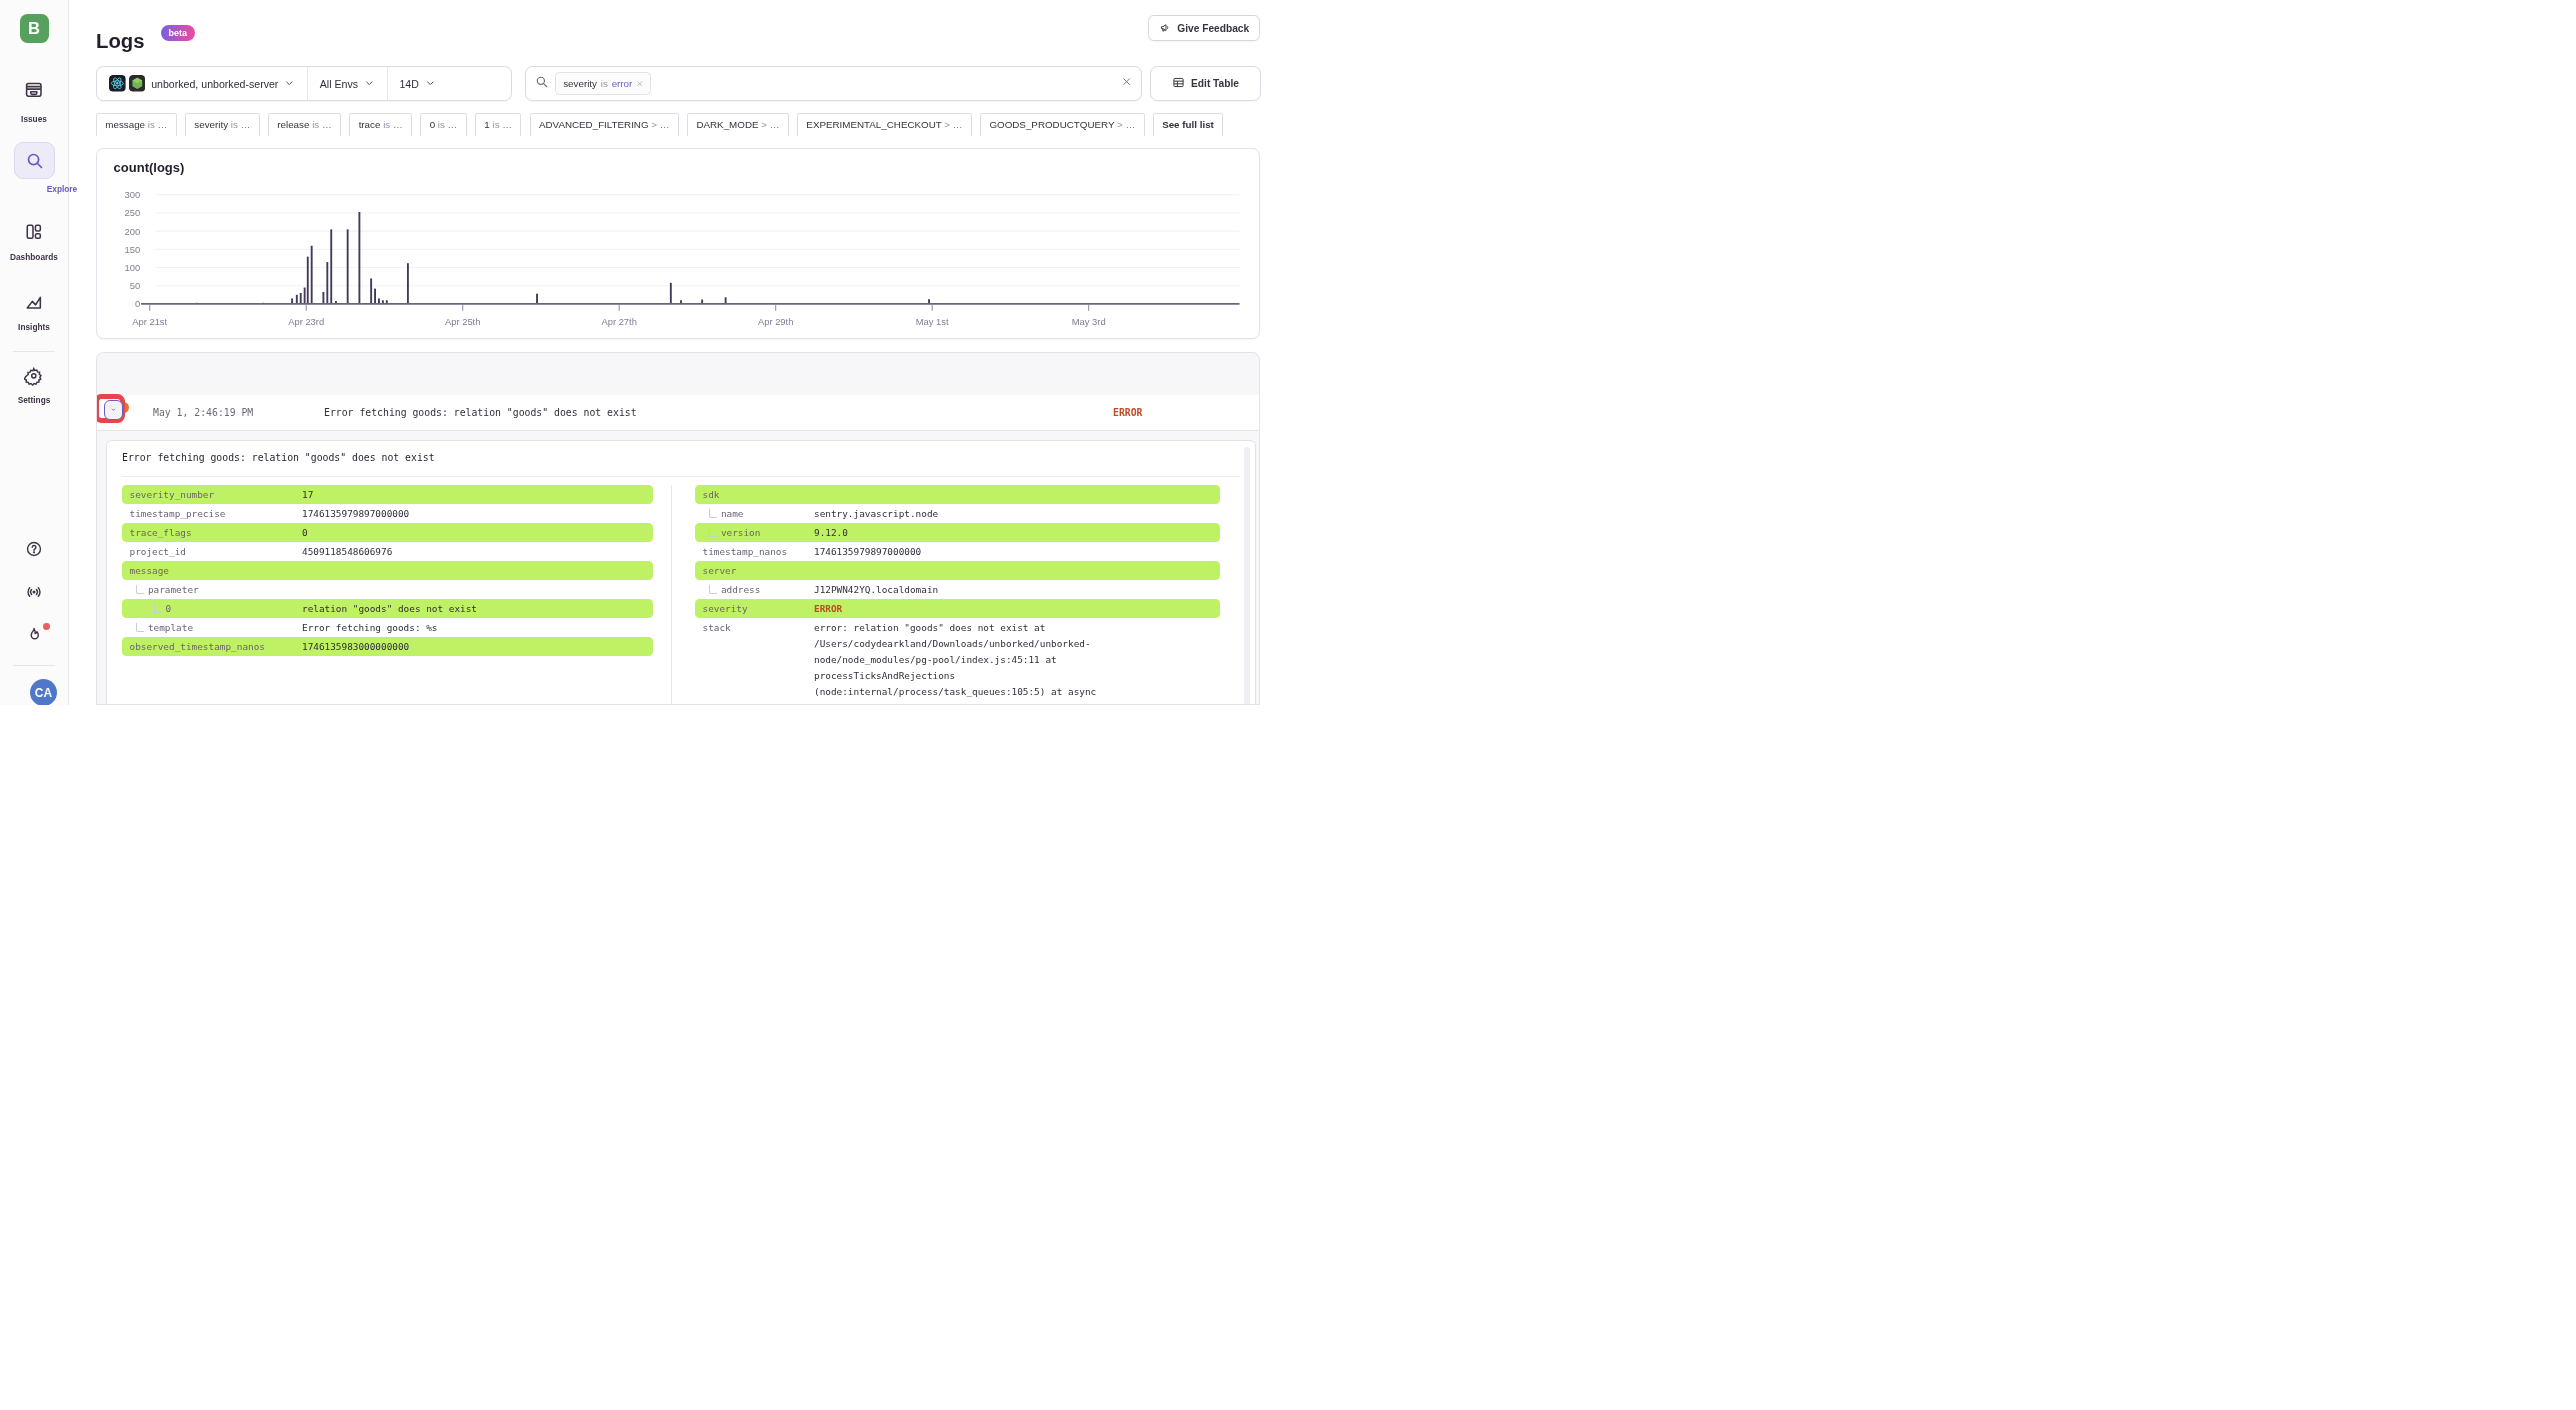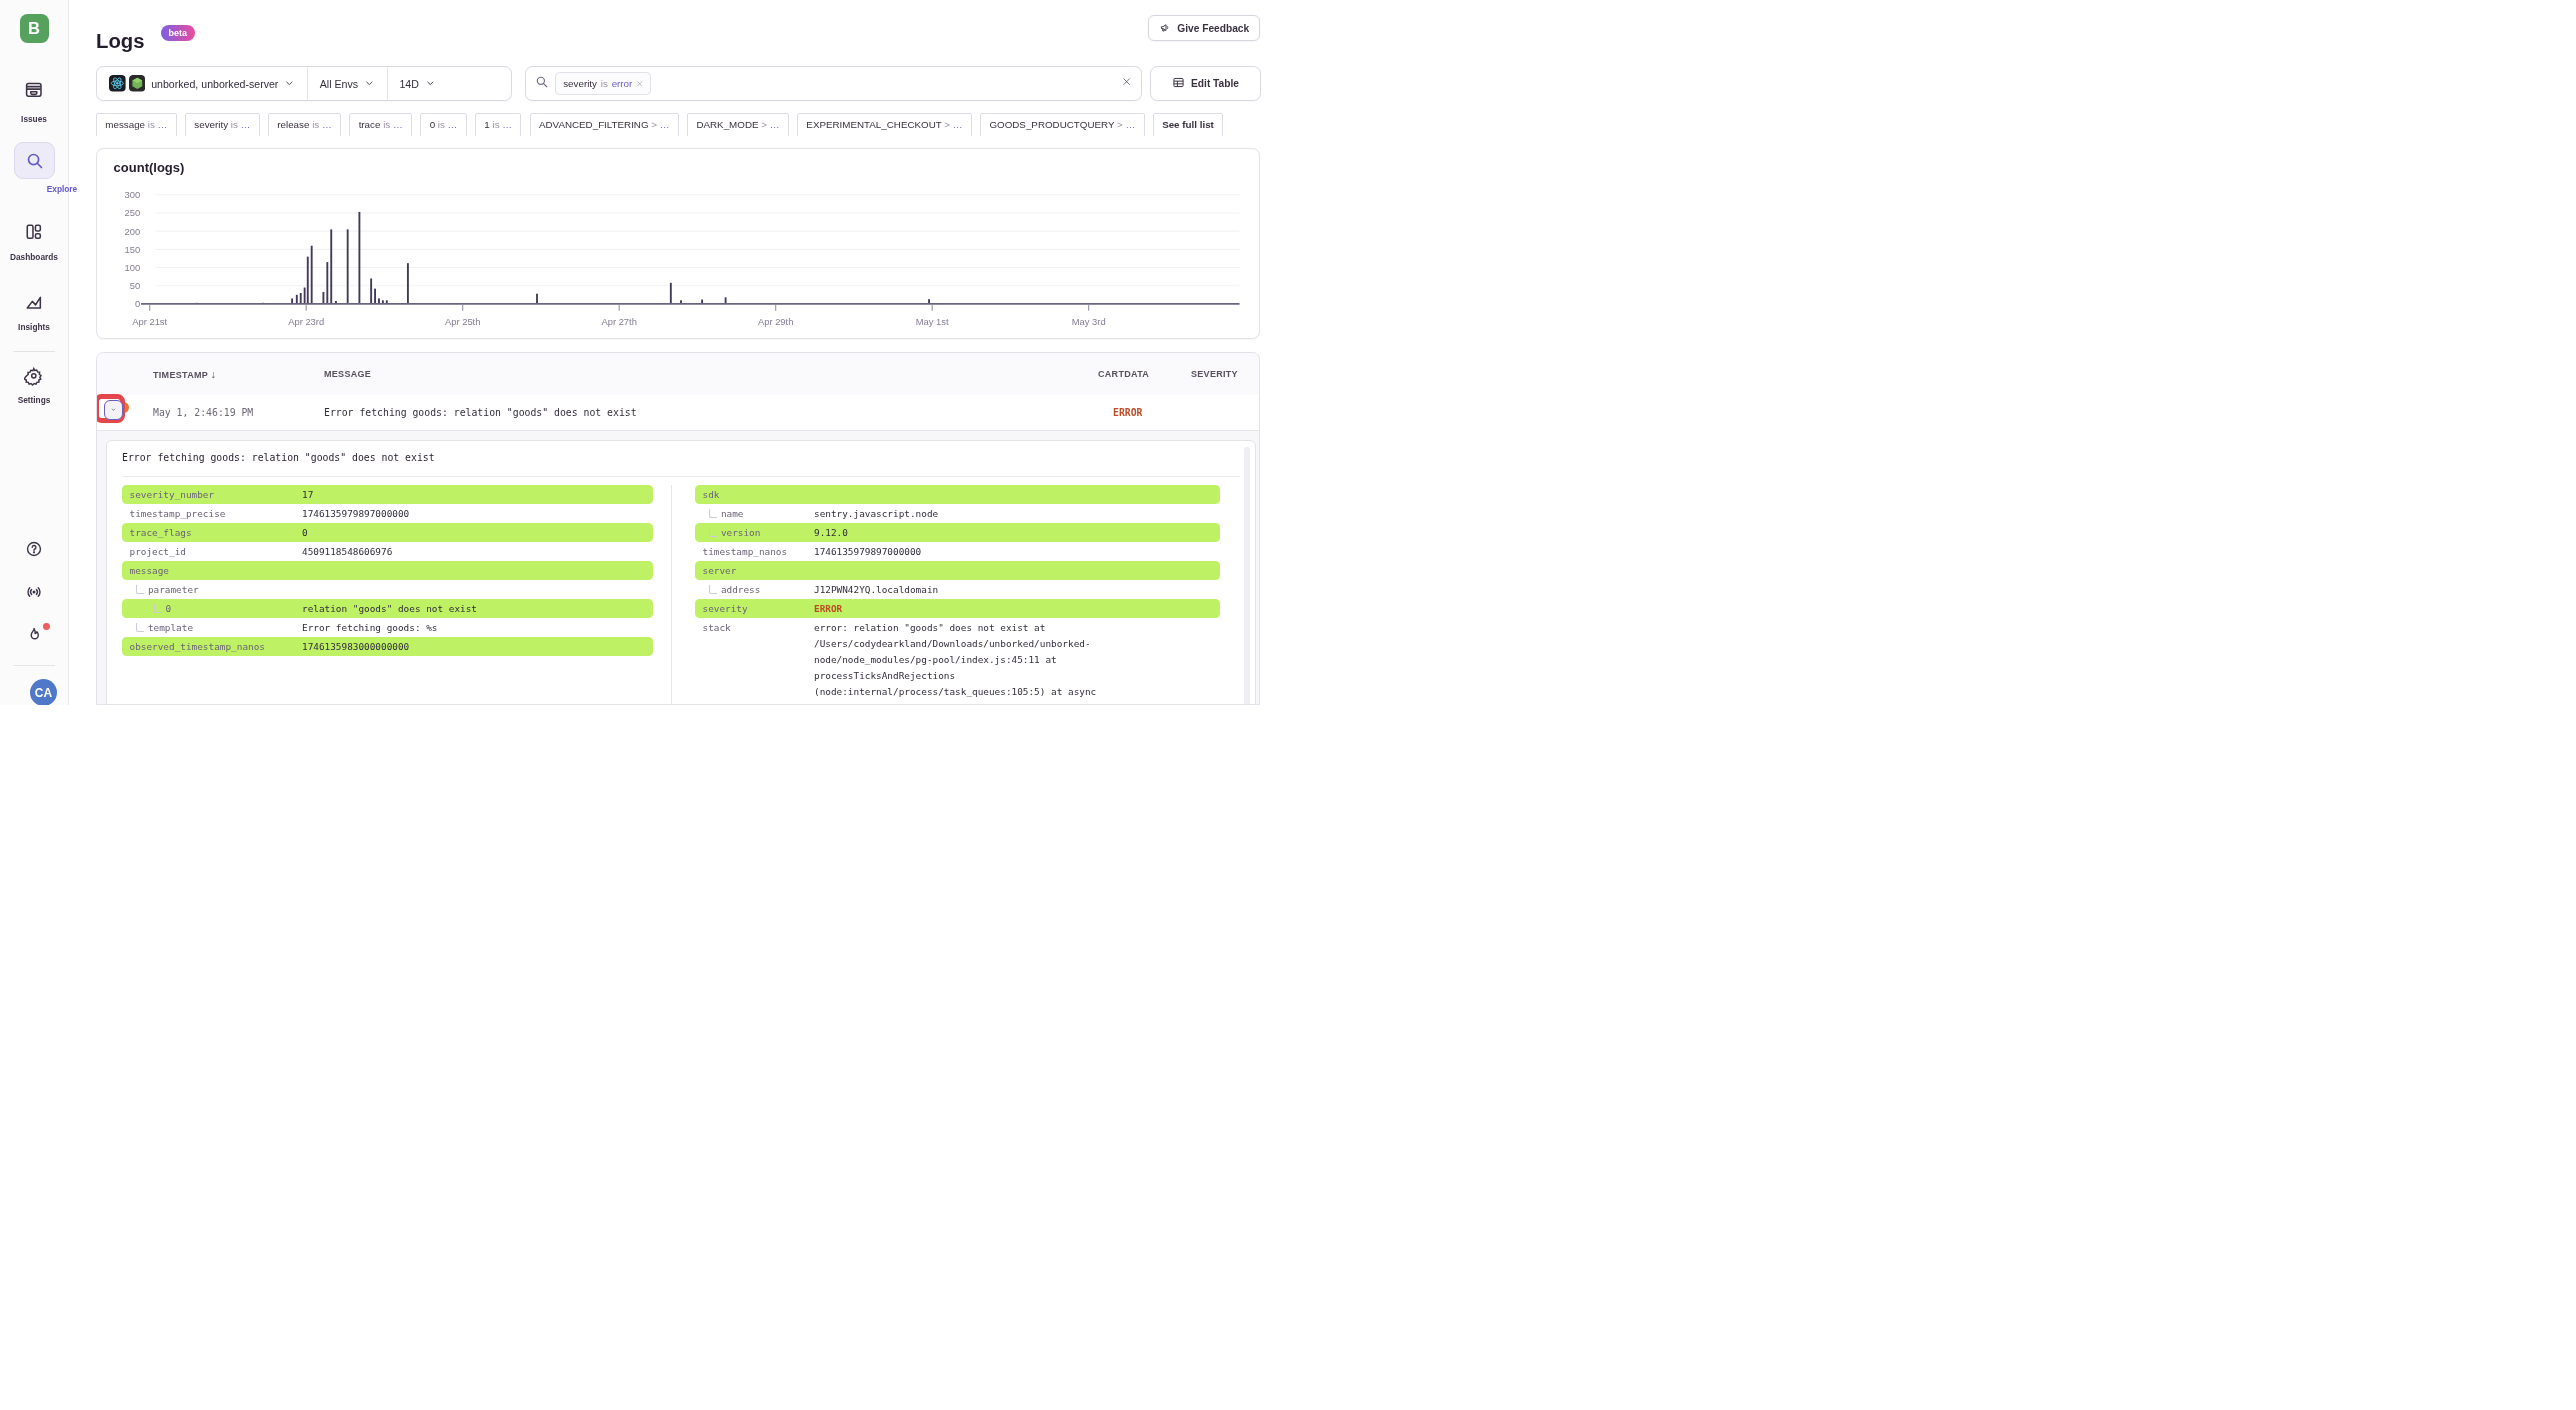--- a/index.html
+++ b/index.html
@@ -329,28 +329,20 @@
       <line x1="888.5" y1="171" x2="888.5" y2="179" stroke="#9a93a6" stroke-width="1.5"></line>
       <text x="888.5" y="198" text-anchor="middle" class="xlab">Apr 29th</text>
       <line x1="1096.5" y1="171" x2="1096.5" y2="179" stroke="#9a93a6" stroke-width="1.5"></line>
       <text x="1096.5" y="198" text-anchor="middle" class="xlab">May 1st</text>
       <line x1="1304.5" y1="171" x2="1304.5" y2="179" stroke="#9a93a6" stroke-width="1.5"></line>
       <text x="1304.5" y="198" text-anchor="middle" class="xlab">May 3rd</text>
     </svg>
 </section>
 
 <section id="table-card">
-  <div id="thead">
-    <span class="th" style="left:56px">
-      <span>TIMESTAMP</span> <span style="font-size:10.6px;color:#57515f">↓</span>
-    </span>
-    <span class="th" style="left:227px">MESSAGE</span>
-    <span class="th" style="left:1001px">CARTDATA</span>
-    <span class="th" style="left:1094px">SEVERITY</span>
-  </div>
 
   <div id="trow">
     <div id="annot-dot" style="background: rgb(232, 115, 44);"></div>
     <div id="annot-box" style="border-color: rgb(228, 71, 75);"></div>
     <button id="expand-btn">
       <svg viewBox="0 0 24 24" fill="none" stroke="#2b2233" stroke-width="2.4" stroke-linecap="round" stroke-linejoin="round">
           <polyline points="6,9 12,15.5 18,9"></polyline>
         </svg>
     </button>
     <span class="td mono" id="row-timestamp">May 1, 2:46:19 PM</span>

